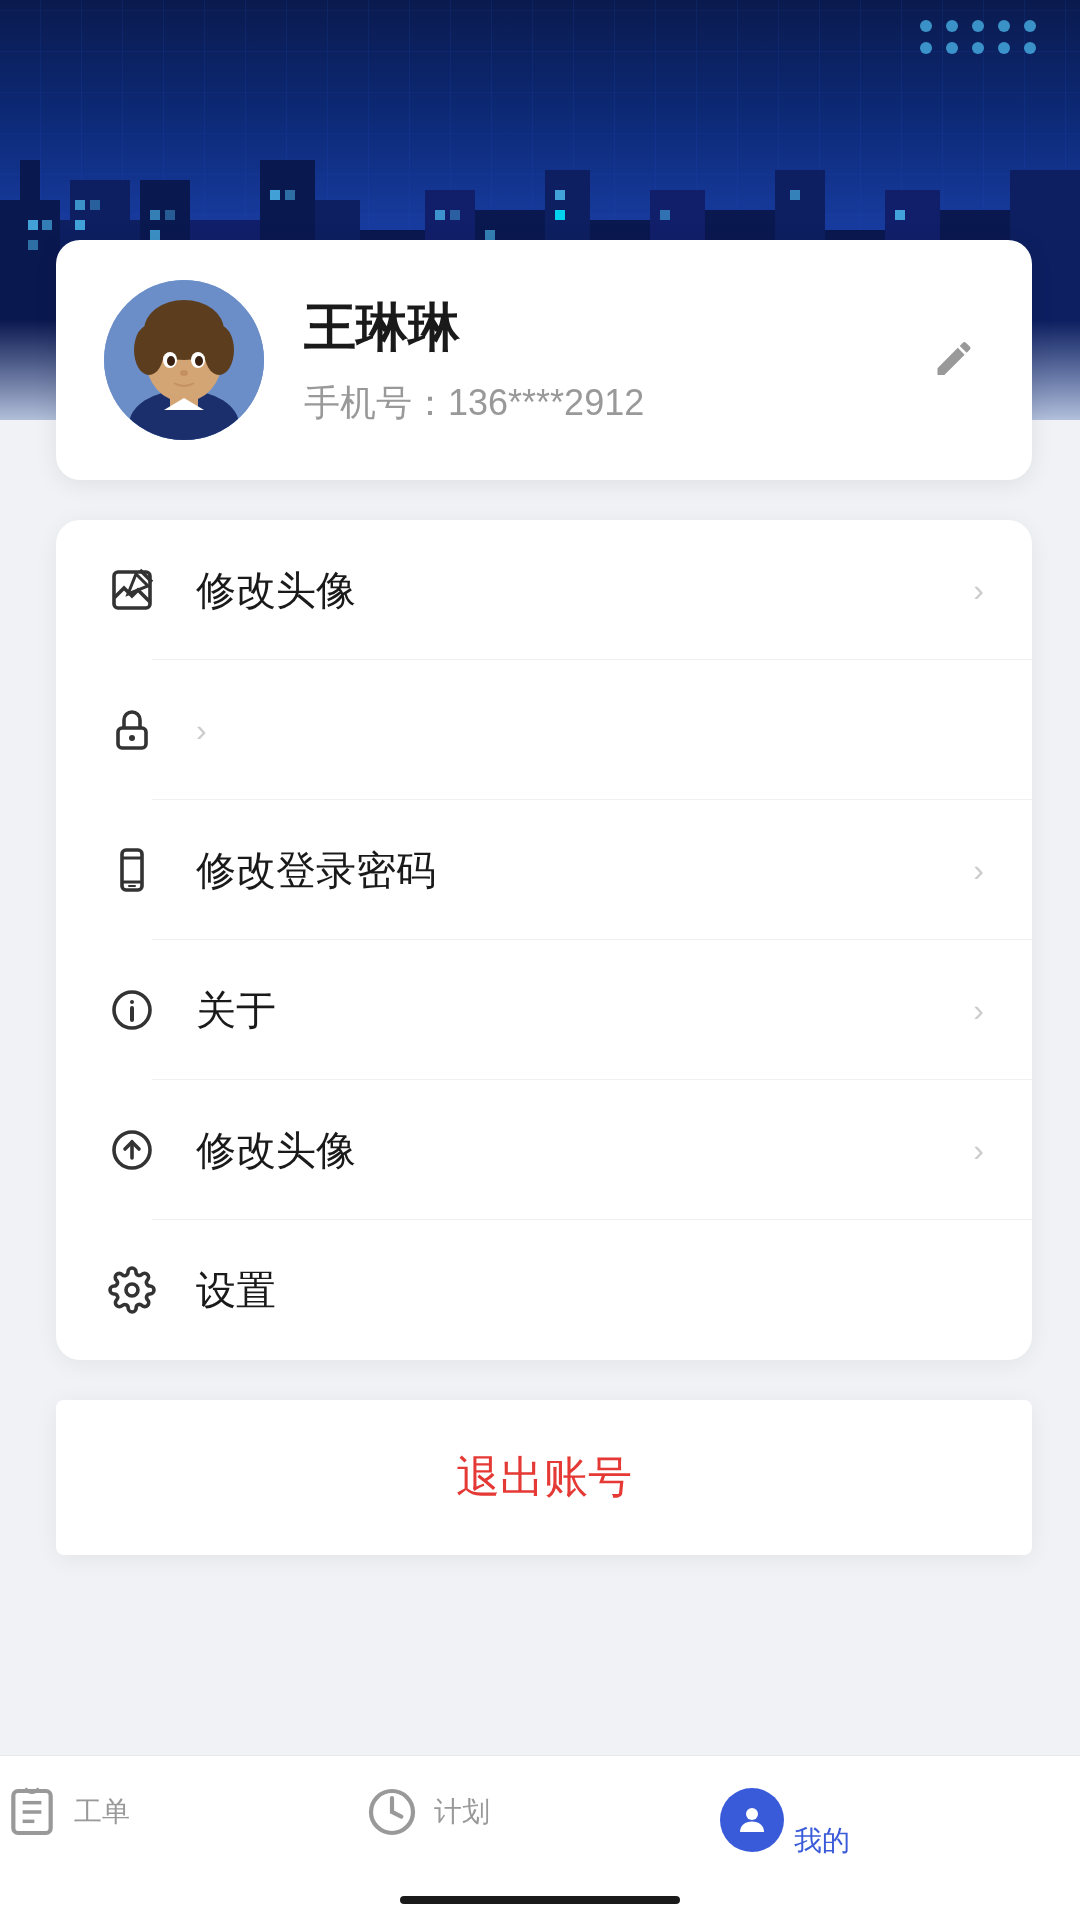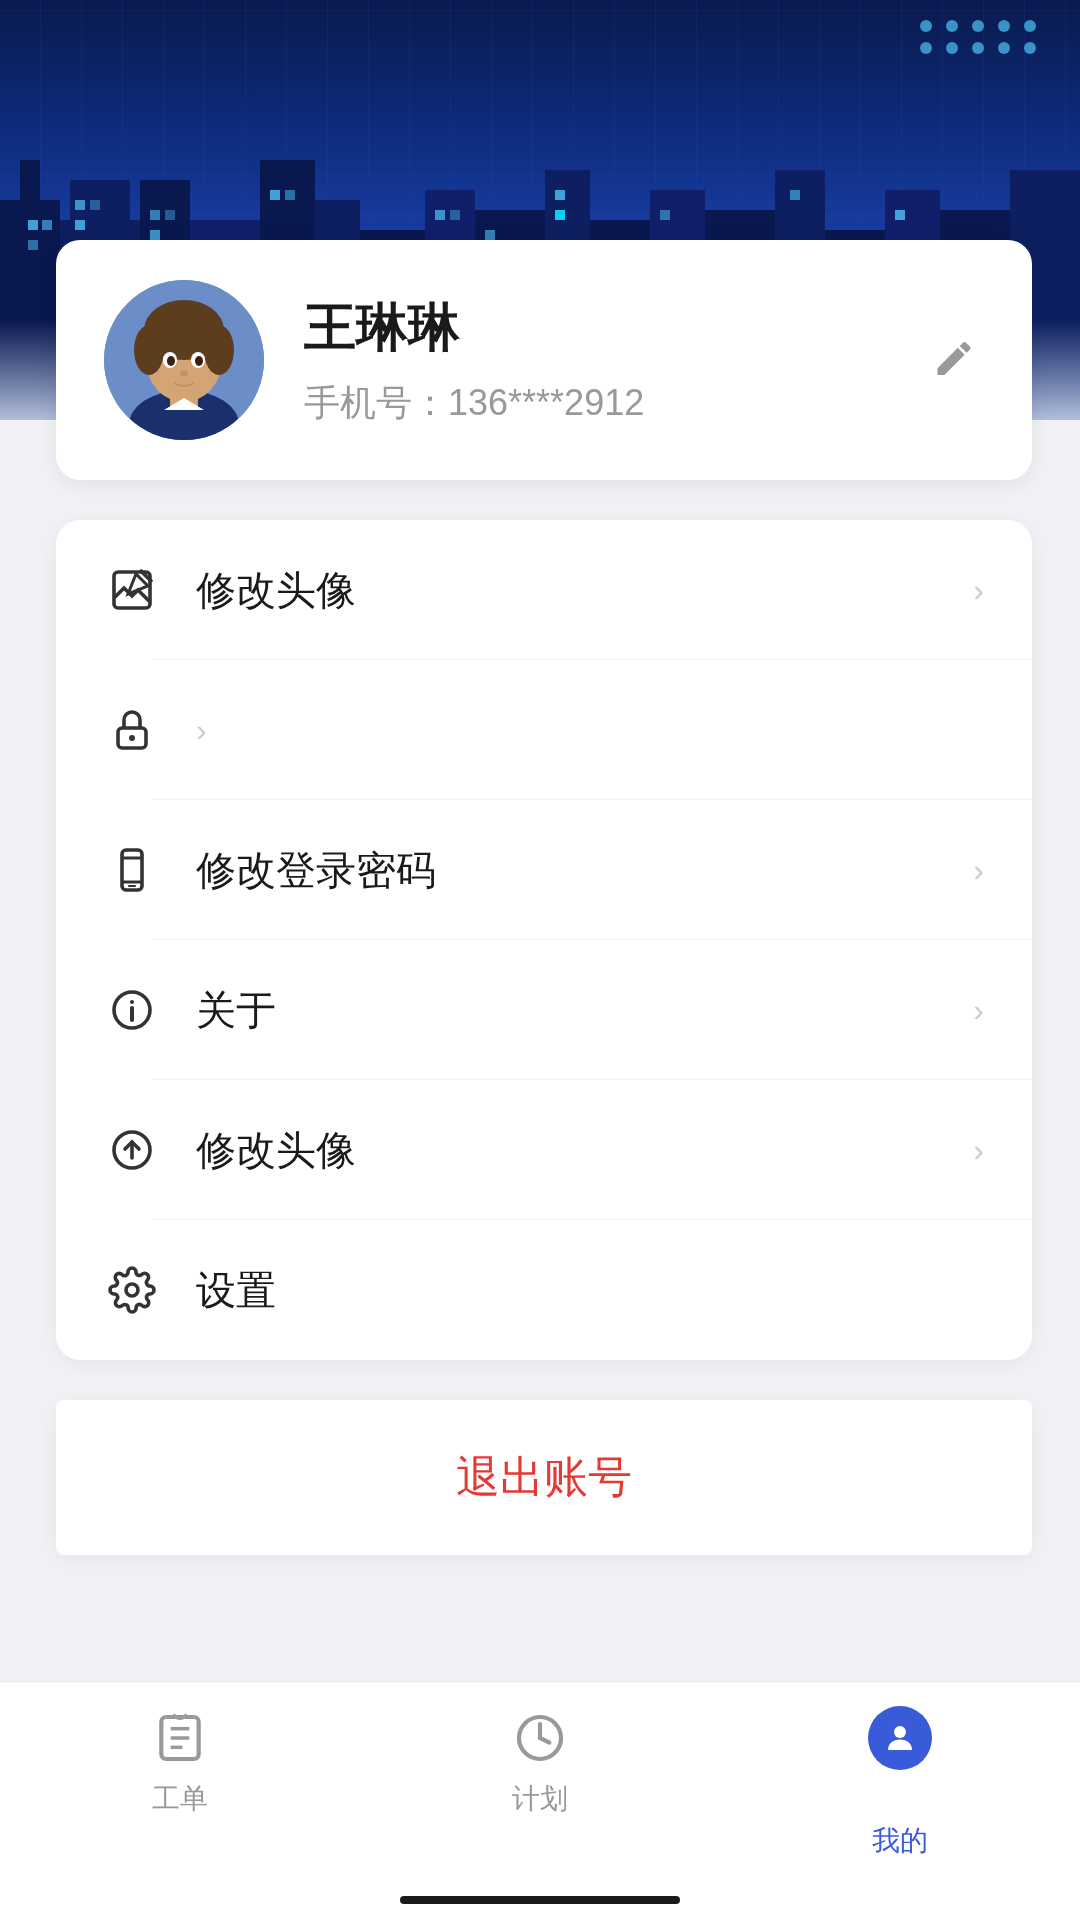--- a/index.html
+++ b/index.html
@@ -189,21 +189,21 @@
       background: white;
       border-top: 1px solid #e8e8e8;
       display: flex;
       align-items: flex-start;
       padding: 24px 0 60px;
     }
 
     .nav-item {
       flex: 1;
       display: flex;
-      flex-direction: column;
+      flex-direction: row;
       align-items: center;
       gap: 10px;
       cursor: pointer;
     }
 
     .nav-icon {
       width: 64px;
       height: 64px;
       display: flex;
       align-items: center;

